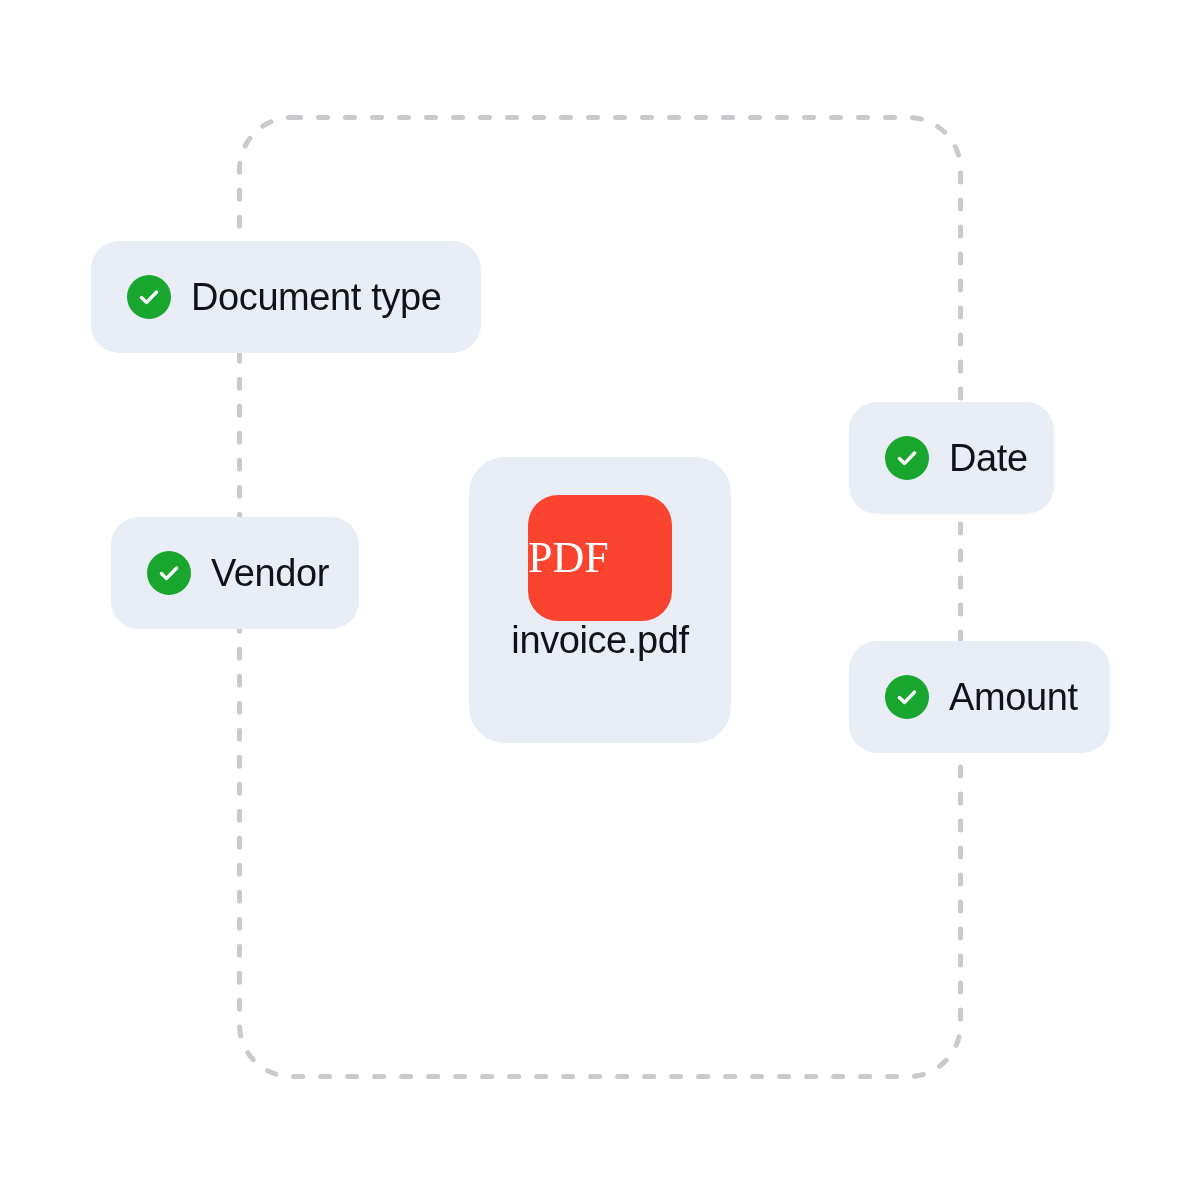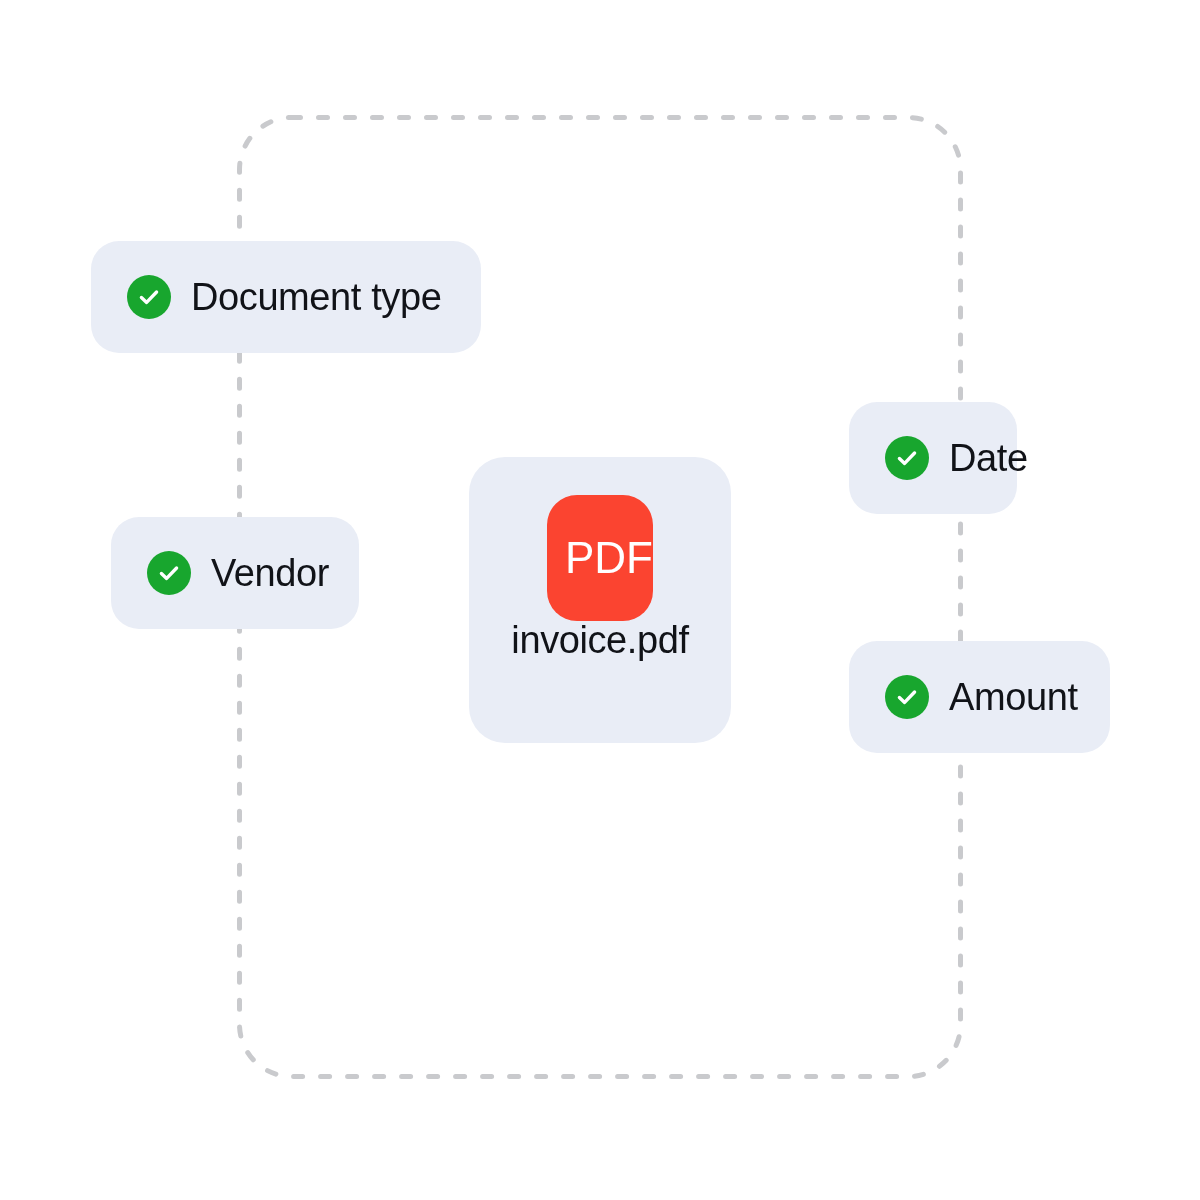--- a/index.html
+++ b/index.html
@@ -71,21 +71,21 @@
   #pill-document-type {
     left: 91px;  top: 241px;
     width: 390px; height: 112px;
   }
   #pill-vendor {
     left: 91px;  top: 517px;
     width: 248px; height: 112px; margin-left: 20px;
   }
   #pill-date {
     left: 849px; top: 402px;
-    width: 168px; height: 112px;
+    width: 205px; height: 112px;
   }
   #pill-amount {
     left: 849px; top: 641px;
     width: 261px; height: 112px;
   }
 
   
   #file-card {
     position: absolute;
     left: 469px;
@@ -95,27 +95,28 @@
     background: #e9edf6;
     border-radius: 36px;
     display: flex;
     flex-direction: column;
     align-items: center;
     justify-content: flex-start;
     box-sizing: border-box;
     padding-top: 38px;
   }
   #pdf-icon {
-    width: 106px;
+    width: 144px;
     height: 126px;
     border-radius: 30px;
     background: #fb4430;
     display: flex;
     align-items: center;
-    justify-content: flex-end;
+    justify-content: flex-start;
+    font-family: Liberation Serif, serif;
   }
   #pdf-icon-text {
     color: #ffffff;
     font-size: 44px;
     line-height: 1;
     letter-spacing: 0px;
     font-weight: 400;
   }
   #file-name {
     font-size: 38px;

